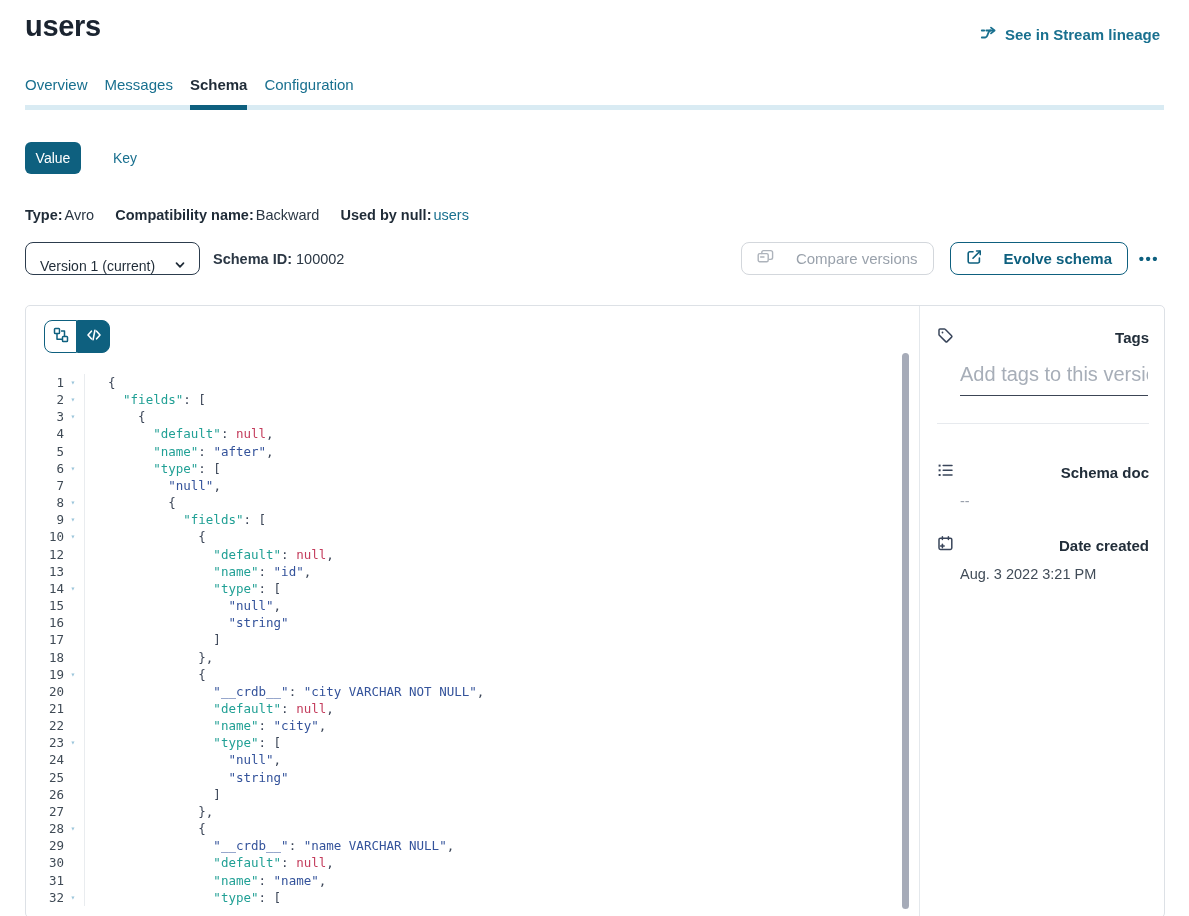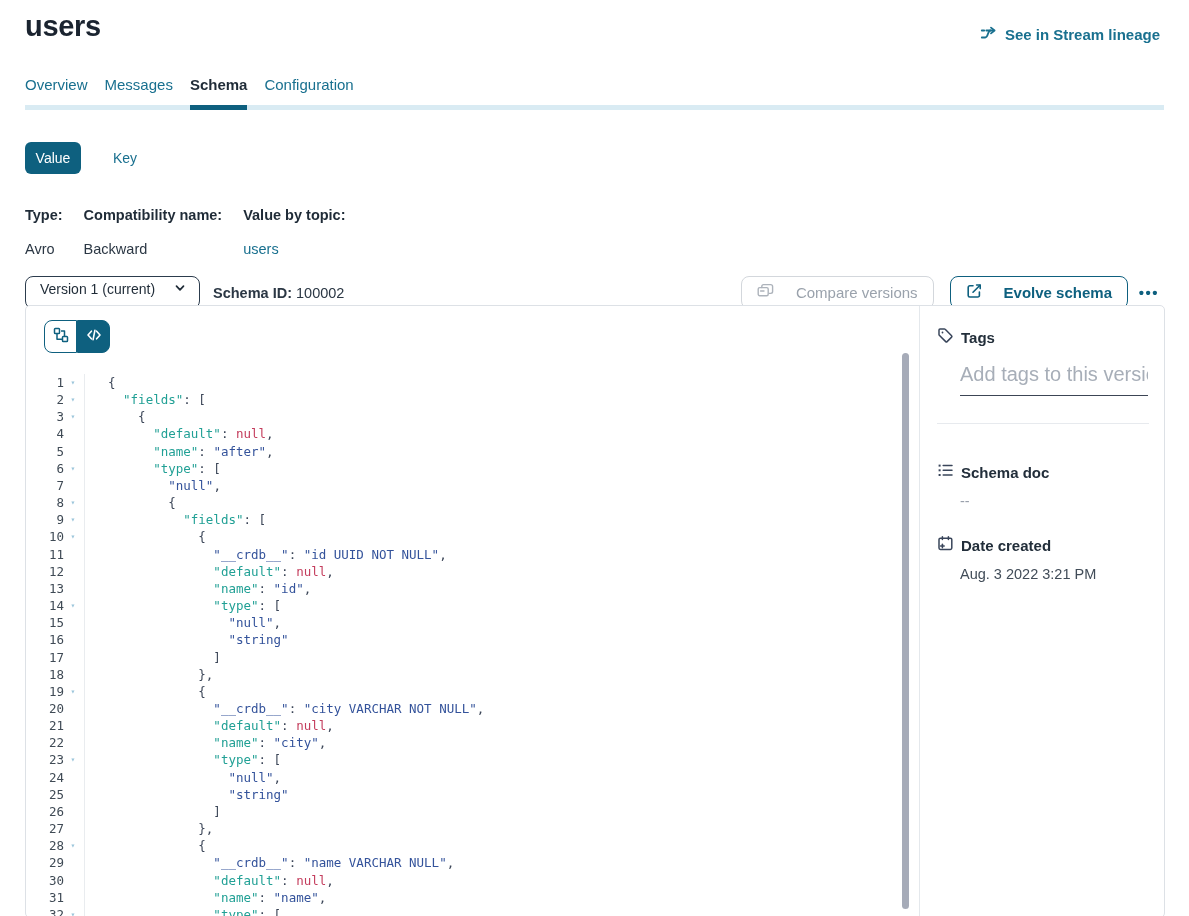--- a/index.html
+++ b/index.html
@@ -20,25 +20,25 @@
   .tab.active { color:#1f2b37; font-weight:600; }
   .tab.active::after { content:""; position:absolute; left:0; right:0; bottom:0; height:5px; background:var(--accent); }
   .tab-track { position:absolute; left:0; right:0; bottom:0; height:5px; background:var(--tab_track); z-index:1; }
   
   .vk-row { margin:32px 0 0 25px; display:flex; align-items:center; gap:32px; }
   .vk-value { width:56px; height:32px; background:var(--accent); color:#fff; border:none; border-radius:6px; font-size:14px; font-family:inherit; cursor:pointer; }
   .vk-key { background:none; border:none; color:var(--link); font-size:14px; font-weight:500; font-family:inherit; cursor:pointer; }
   
   .meta-row { margin:33px 0 0 25px; display:flex; gap:21px; font-size:14.5px; color:#2b3744; }
   .meta-row b { color:#1f2b37; font-weight:700; }
-  .meta-item { display:flex; gap:18px;flex-direction:column; }
+  .meta-item { display:flex; gap:2px; }
   .topic-link { color:var(--link); cursor:pointer; text-decoration:none; }
   
   .version-row { margin:19px 24px 0 25px; display:flex; align-items:center; }
-  .select { width:175px; height:33px; border:1px solid #2c3c4d; border-radius:8px; display:flex; align-items:flex-start; justify-content:space-between; padding:4px 13px 0 14px; font-size:14px; color:#1f2b37; cursor:pointer; background:#fff; }
+  .select { width:175px; height:33px; border:1px solid #2c3c4d; border-radius:8px; display:flex; align-items:flex-end; justify-content:space-between; padding:11px 13px 0 14px; font-size:14px; color:#1f2b37; cursor:pointer; background:#fff; }
   .schema-id { margin-left:13px; font-size:14.5px; color:#2b3744; }
   .btn { height:33px; border-radius:8px; background:#fff; display:flex; align-items:center; gap:22px; padding:0 15px; font-size:15px; font-family:inherit; cursor:pointer; }
   .btn-compare { margin-left:auto; border:1px solid #d3d7dc; color:var(--disabled_text); }
   .btn-evolve { margin-left:16px; border:1px solid var(--accent); color:var(--accent); font-weight:600; }
   .btn-more { margin-left:5px; width:32px; border:none; background:none; color:var(--accent); font-size:15px; font-weight:700; letter-spacing:1.5px; cursor:pointer; }
   
   .panel { position:absolute; left:25px; right:24px; top:305px; bottom:-2px; border:1px solid var(--border); border-radius:5px; display:flex; background:#fff; }
   .code-side { flex:1; position:relative; border-right:1px solid #e4e8ec; min-width:0; }
   .view-toggle { position:absolute; top:14px; left:18px; display:flex; z-index:3; }
   .vt-btn { width:33px; height:33px; display:flex; align-items:center; justify-content:center; cursor:pointer; padding:0; }
@@ -50,21 +50,21 @@
   .ln { flex:none; width:38px; text-align:right; color:var(--line_number); }
   .ar { flex:none; width:18px; text-align:center; font-size:8px; color:var(--collapse_arrow); line-height:17.15px; cursor:pointer; }
   .ct { flex:none; border-left:1px solid #e9ecef; padding-left:23px; margin-left:2px; }
   .tk-k { color:var(--code_key); }
   .tk-s { color:var(--code_string); }
   .tk-p { color:var(--code_punct); }
   .tk-n { color:var(--code_null); }
   .scroll-thumb { position:absolute; right:10px; top:47px; width:7px; height:556px; background:#a6abb8; border-radius:4px; cursor:pointer; }
   
   .sidebar { width:244px; flex:none; padding:21px 15px 0 17px; }
-  .sb-head { display:flex; align-items:center; gap:7px; font-size:15px; font-weight:700; color:#222e3a; }
+  .sb-head { display:flex; align-items:center; gap:7px; font-size:15px; font-weight:700; color:#222e3a;justify-content:space-between; }
   .sb-head svg { flex:none; color:#39455a; }
   .tags-input { display:block; margin:16px 0 0 23px; width:188px; border:none; border-bottom:1px solid #3c4555; padding:0 0 9px 0; font-size:20px; font-family:inherit; color:#2b3744; outline:none; background:transparent; }
   .tags-input::placeholder { color:#a7aeb8; }
   .sb-hr { border:none; border-top:1px solid #e7eaee; margin:27px 0 0 0; }
   .sb-sec-doc { margin-top:38px; }
   .sb-sec-date { margin-top:26px; }
   .sb-value { margin:11px 0 0 23px; font-size:14.5px; color:#414c58; }
   .sb-value.muted { color:#9aa1ac; }
 </style>
 </head>
@@ -103,21 +103,21 @@
   <div class="meta-row">
     <span class="meta-item">
       <b>Type:</b>
       <span>Avro</span>
     </span>
     <span class="meta-item">
       <b>Compatibility name:</b>
       <span>Backward</span>
     </span>
     <span class="meta-item">
-      <b>Value by topic:</b>
+      <b>Used by null:</b>
       <a class="topic-link">users</a>
     </span>
   </div>
 
   <div class="version-row">
     <div class="select">
       <span>Version 1 (current)</span>
       <span>
         <svg width="12" height="12" viewBox="0 0 12 12" fill="none" stroke="#1f2b37" stroke-width="1.7" stroke-linecap="round" stroke-linejoin="round">
             <path d="M2.5 4.2 L6 7.8 L9.5 4.2"></path>
@@ -179,21 +179,20 @@
           <div class="cl"><span class="ln">1</span><span class="ar">▾</span><span class="ct"><span></span><span class="tk-p">{</span></span></div>
           <div class="cl"><span class="ln">2</span><span class="ar">▾</span><span class="ct"><span>  </span><span class="tk-k">"fields"</span><span class="tk-p">: [</span></span></div>
           <div class="cl"><span class="ln">3</span><span class="ar">▾</span><span class="ct"><span>    </span><span class="tk-p">{</span></span></div>
           <div class="cl"><span class="ln">4</span><span class="ar"></span><span class="ct"><span>      </span><span class="tk-k">"default"</span><span class="tk-p">: </span><span class="tk-n">null</span><span class="tk-p">,</span></span></div>
           <div class="cl"><span class="ln">5</span><span class="ar"></span><span class="ct"><span>      </span><span class="tk-k">"name"</span><span class="tk-p">: </span><span class="tk-s">"after"</span><span class="tk-p">,</span></span></div>
           <div class="cl"><span class="ln">6</span><span class="ar">▾</span><span class="ct"><span>      </span><span class="tk-k">"type"</span><span class="tk-p">: [</span></span></div>
           <div class="cl"><span class="ln">7</span><span class="ar"></span><span class="ct"><span>        </span><span class="tk-s">"null"</span><span class="tk-p">,</span></span></div>
           <div class="cl"><span class="ln">8</span><span class="ar">▾</span><span class="ct"><span>        </span><span class="tk-p">{</span></span></div>
           <div class="cl"><span class="ln">9</span><span class="ar">▾</span><span class="ct"><span>          </span><span class="tk-k">"fields"</span><span class="tk-p">: [</span></span></div>
           <div class="cl"><span class="ln">10</span><span class="ar">▾</span><span class="ct"><span>            </span><span class="tk-p">{</span></span></div>
-          <div class="cl"><span class="ln">11</span><span class="ar"></span><span class="ct"><span>              </span><span class="tk-s">"__crdb__"</span><span class="tk-p">: </span><span class="tk-s">"id UUID NOT NULL"</span><span class="tk-p">,</span></span></div>
           <div class="cl"><span class="ln">12</span><span class="ar"></span><span class="ct"><span>              </span><span class="tk-k">"default"</span><span class="tk-p">: </span><span class="tk-n">null</span><span class="tk-p">,</span></span></div>
           <div class="cl"><span class="ln">13</span><span class="ar"></span><span class="ct"><span>              </span><span class="tk-k">"name"</span><span class="tk-p">: </span><span class="tk-s">"id"</span><span class="tk-p">,</span></span></div>
           <div class="cl"><span class="ln">14</span><span class="ar">▾</span><span class="ct"><span>              </span><span class="tk-k">"type"</span><span class="tk-p">: [</span></span></div>
           <div class="cl"><span class="ln">15</span><span class="ar"></span><span class="ct"><span>                </span><span class="tk-s">"null"</span><span class="tk-p">,</span></span></div>
           <div class="cl"><span class="ln">16</span><span class="ar"></span><span class="ct"><span>                </span><span class="tk-s">"string"</span></span></div>
           <div class="cl"><span class="ln">17</span><span class="ar"></span><span class="ct"><span>              </span><span class="tk-p">]</span></span></div>
           <div class="cl"><span class="ln">18</span><span class="ar"></span><span class="ct"><span>            </span><span class="tk-p">},</span></span></div>
           <div class="cl"><span class="ln">19</span><span class="ar">▾</span><span class="ct"><span>            </span><span class="tk-p">{</span></span></div>
           <div class="cl"><span class="ln">20</span><span class="ar"></span><span class="ct"><span>              </span><span class="tk-s">"__crdb__"</span><span class="tk-p">: </span><span class="tk-s">"city VARCHAR NOT NULL"</span><span class="tk-p">,</span></span></div>
           <div class="cl"><span class="ln">21</span><span class="ar"></span><span class="ct"><span>              </span><span class="tk-k">"default"</span><span class="tk-p">: </span><span class="tk-n">null</span><span class="tk-p">,</span></span></div>

